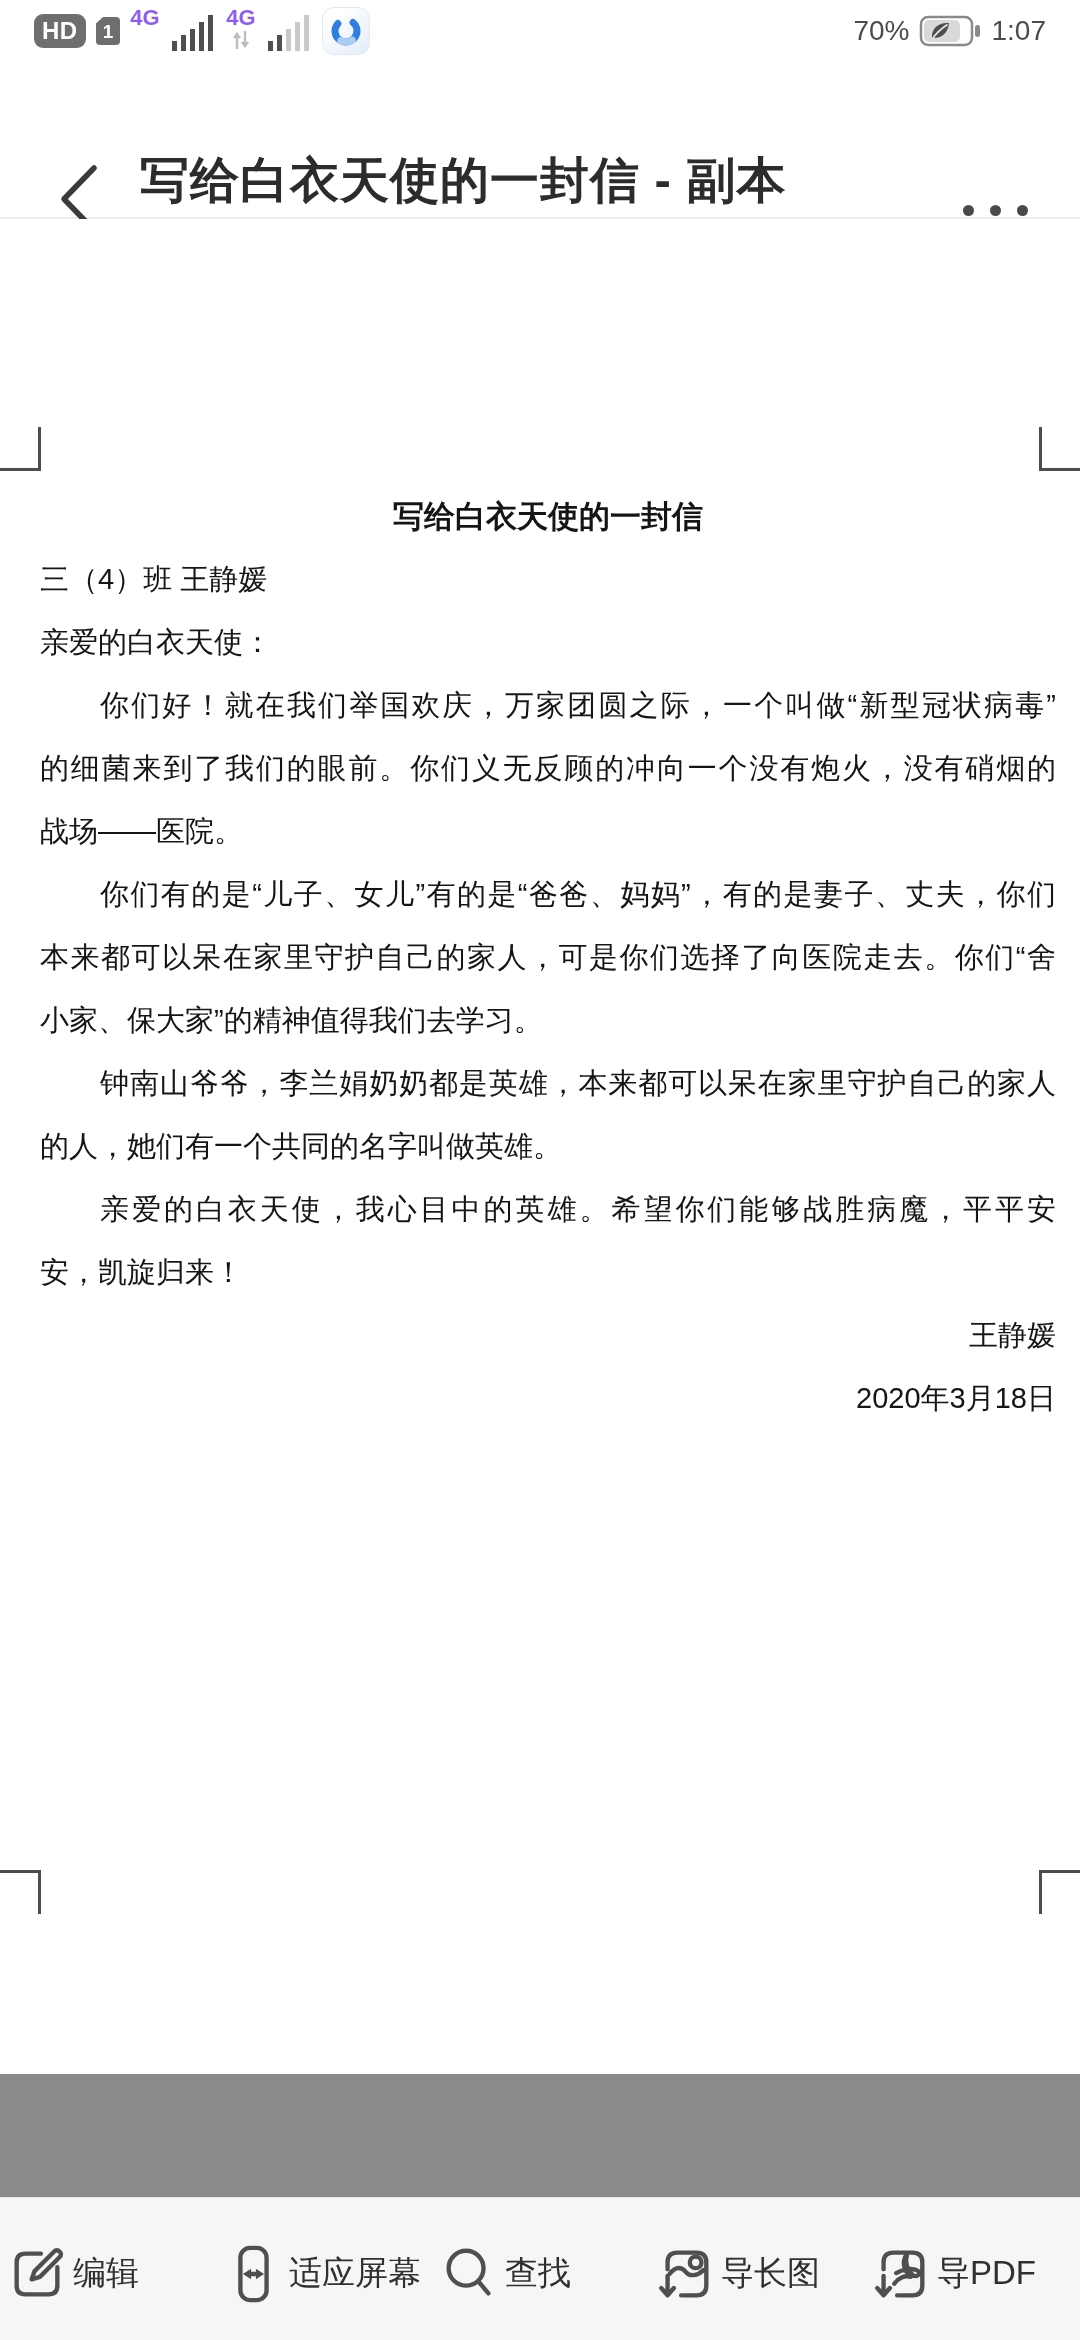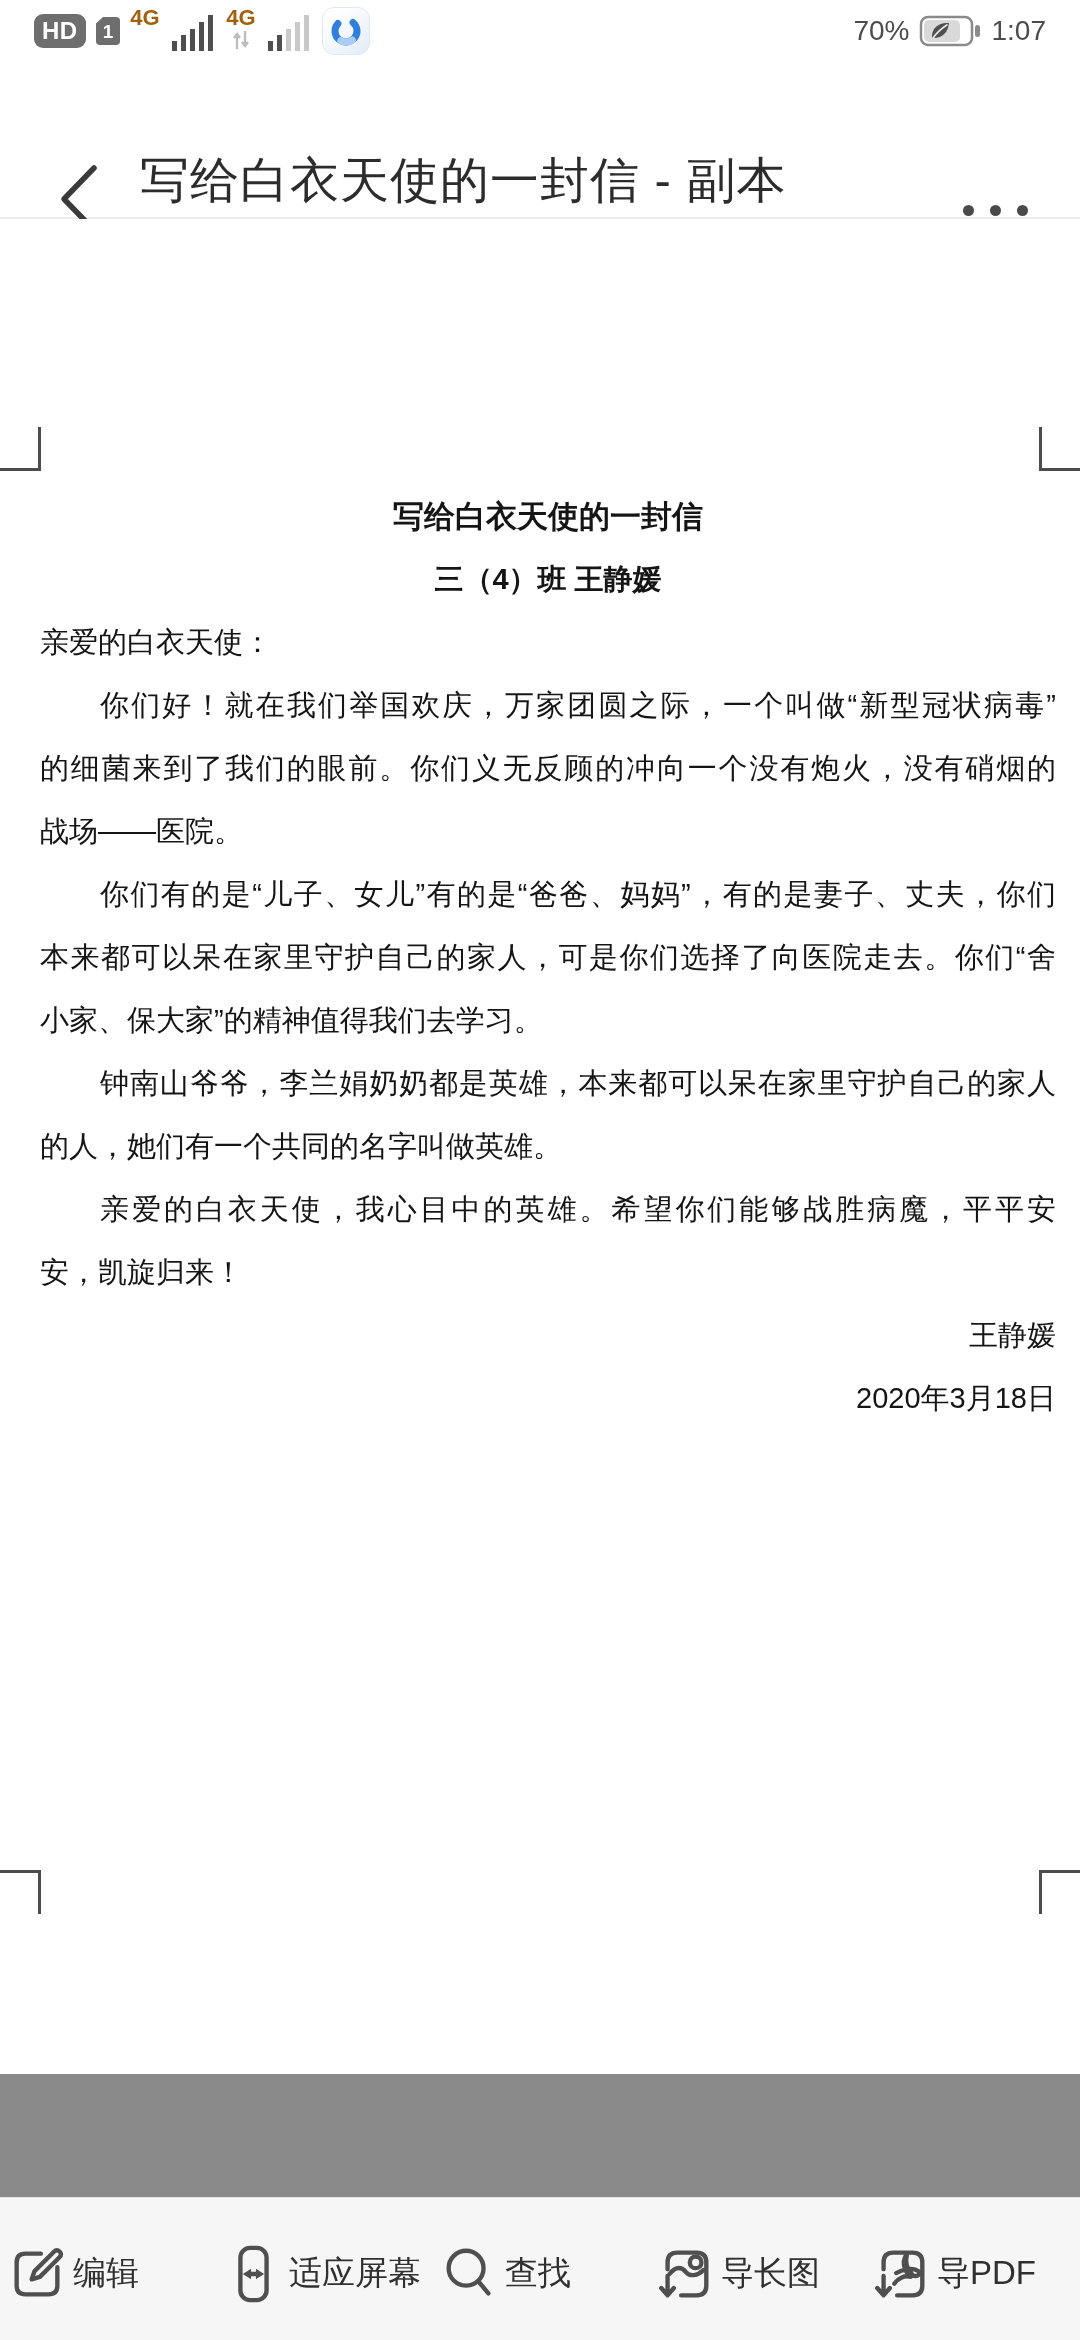--- a/index.html
+++ b/index.html
@@ -20,57 +20,57 @@
   .hd-badge{
     background:#6e6e6e;color:#fff;font-weight:700;font-size:24px;
     border-radius:9px;padding:5px 8px;line-height:1;letter-spacing:.5px;
   }
   .sim-badge{
     background:#6e6e6e;color:#fff;font-weight:700;font-size:19px;
     padding:5px 7px 4px;line-height:1;border-radius:4px;
     clip-path:polygon(30% 0,100% 0,100% 100%,0 100%,0 24%);
   }
   .net{position:relative;width:86px;height:48px}
-  .net .lbl{position:absolute;top:0;left:0;font-size:22px;font-weight:700;color:#a16207;line-height:1}
+  .net .lbl{position:absolute;top:0;left:0;font-size:22px;font-weight:700;color:#8b5cf6;line-height:1}
   .net svg.bars{position:absolute;bottom:4px;right:2px}
   .net svg.updown{position:absolute;bottom:4px;left:6px}
   .qq-badge{
     width:48px;height:48px;border-radius:12px;
     background:linear-gradient(140deg,#ffffff 20%,#e2ecf8 100%);
     border:1px solid #e2e8f0;box-sizing:border-box;
     display:flex;align-items:center;justify-content:center;
   }
   .sb-right{display:flex;align-items:center;gap:9px;color:#4c4c4c;font-size:28px;line-height:1}
 
   
   .header{
     position:absolute;top:62px;left:0;right:0;height:155px;
     background:#fff;border-bottom:2px solid #ececec;box-sizing:content-box;
   }
   .back{position:absolute;left:52px;top:100px;cursor:pointer}
   .h-title{
     position:absolute;left:140px;top:92px;font-size:49px;color:#2c2c2c;
-    font-weight:400;white-space:nowrap;letter-spacing:1px;line-height:1.1;
+    font-weight:700;white-space:nowrap;letter-spacing:1px;line-height:1.1;
   }
   .h-sub{position:absolute;left:143px;top:163px;font-size:31px;color:#9d9d9d;line-height:1.1}
   .more{position:absolute;right:52px;top:137px;display:flex;gap:16px;padding:6px 0;cursor:pointer}
   .more i{width:11px;height:11px;border-radius:50%;background:#4a4a4a;display:block}
 
   
   .doc{position:absolute;top:219px;left:0;right:0;height:1855px;background:#fff}
   .mark{position:absolute;width:38px;height:41px}
   .mark.tl{left:0;top:208px;border-right:3px solid #4c4c4c;border-bottom:3px solid #4c4c4c}
   .mark.tr{right:0;top:208px;border-left:3px solid #4c4c4c;border-bottom:3px solid #4c4c4c}
   .mark.bl{left:0;top:1651px;border-right:3px solid #4c4c4c;border-top:3px solid #4c4c4c}
   .mark.br{right:0;top:1651px;border-left:3px solid #4c4c4c;border-top:3px solid #4c4c4c}
 
   .doc-text{position:absolute;left:40px;right:24px;top:266px;color:#151515}
   .row{height:63px;line-height:63px;font-size:29px;white-space:normal;overflow:hidden}
   .r-title{font-weight:700;text-align:center;font-size:31px}
-  .r-byline{font-weight:700;text-align:center}
+  .r-byline{font-weight:400;text-align:left}
   .r-just{text-align:justify;text-align-last:justify}
   .r-ind{text-indent:60px}
   .r-right{text-align:right}
 
   
   .page-gap{position:absolute;top:2074px;left:0;right:0;height:123px;background:#8a8a8a}
 
   
   .toolbar{
     position:absolute;bottom:0;left:0;right:0;height:143px;

